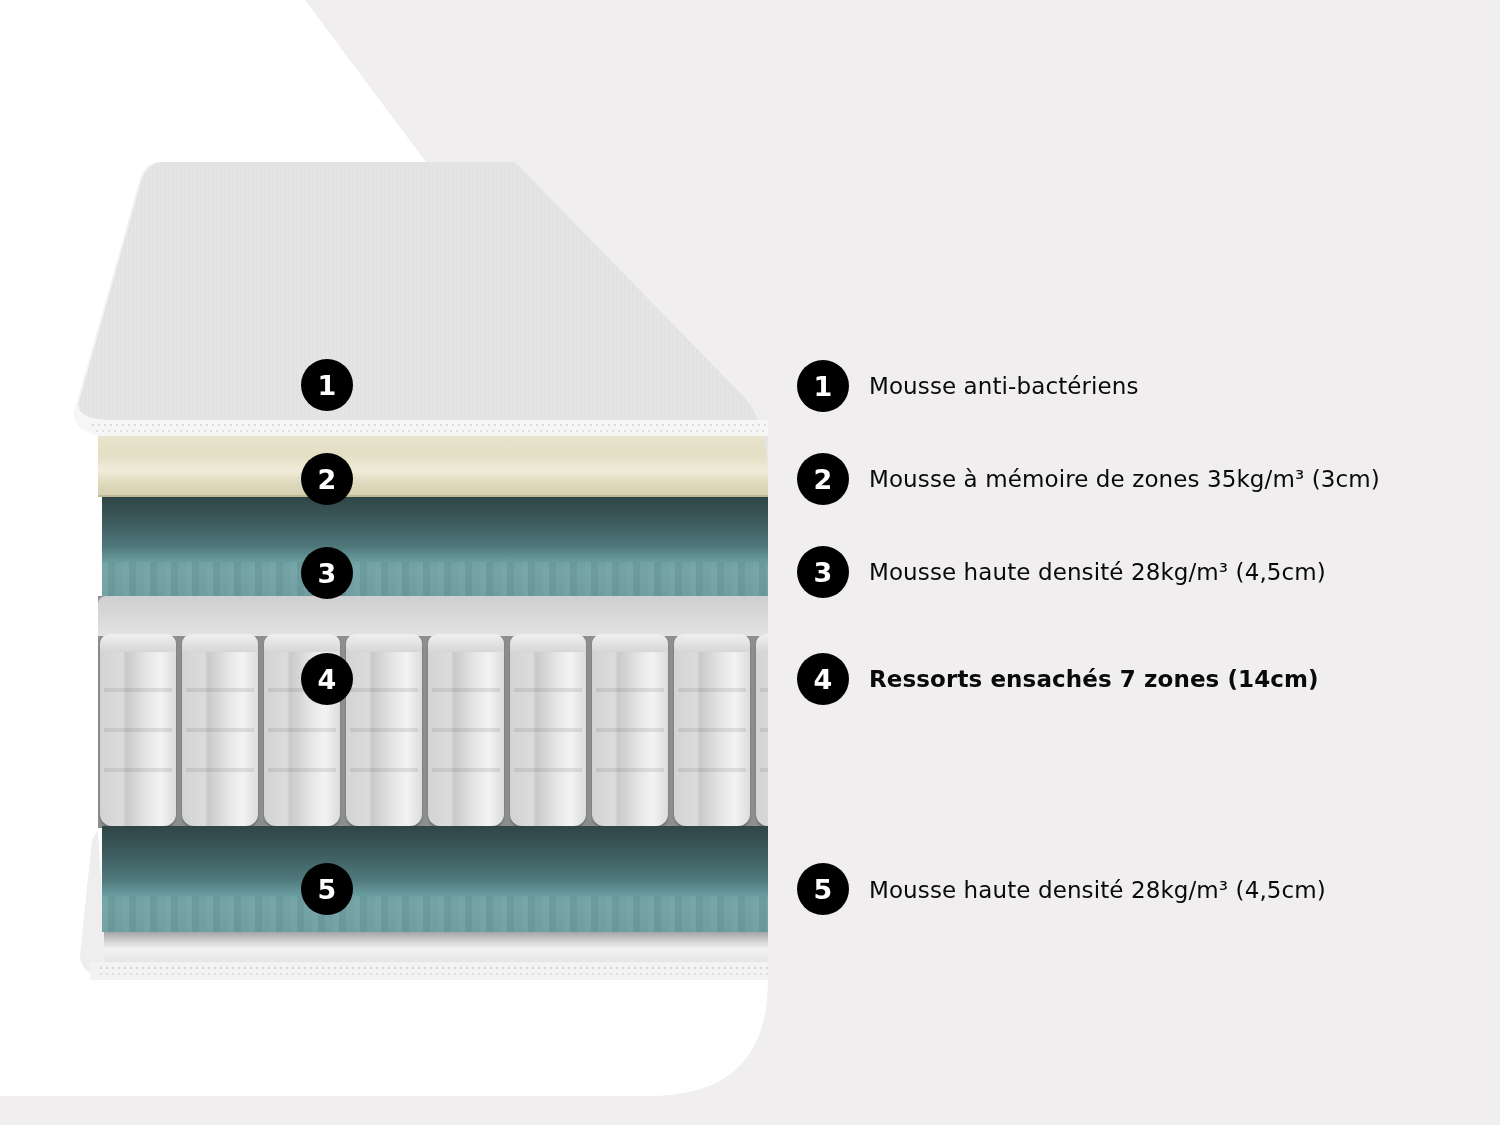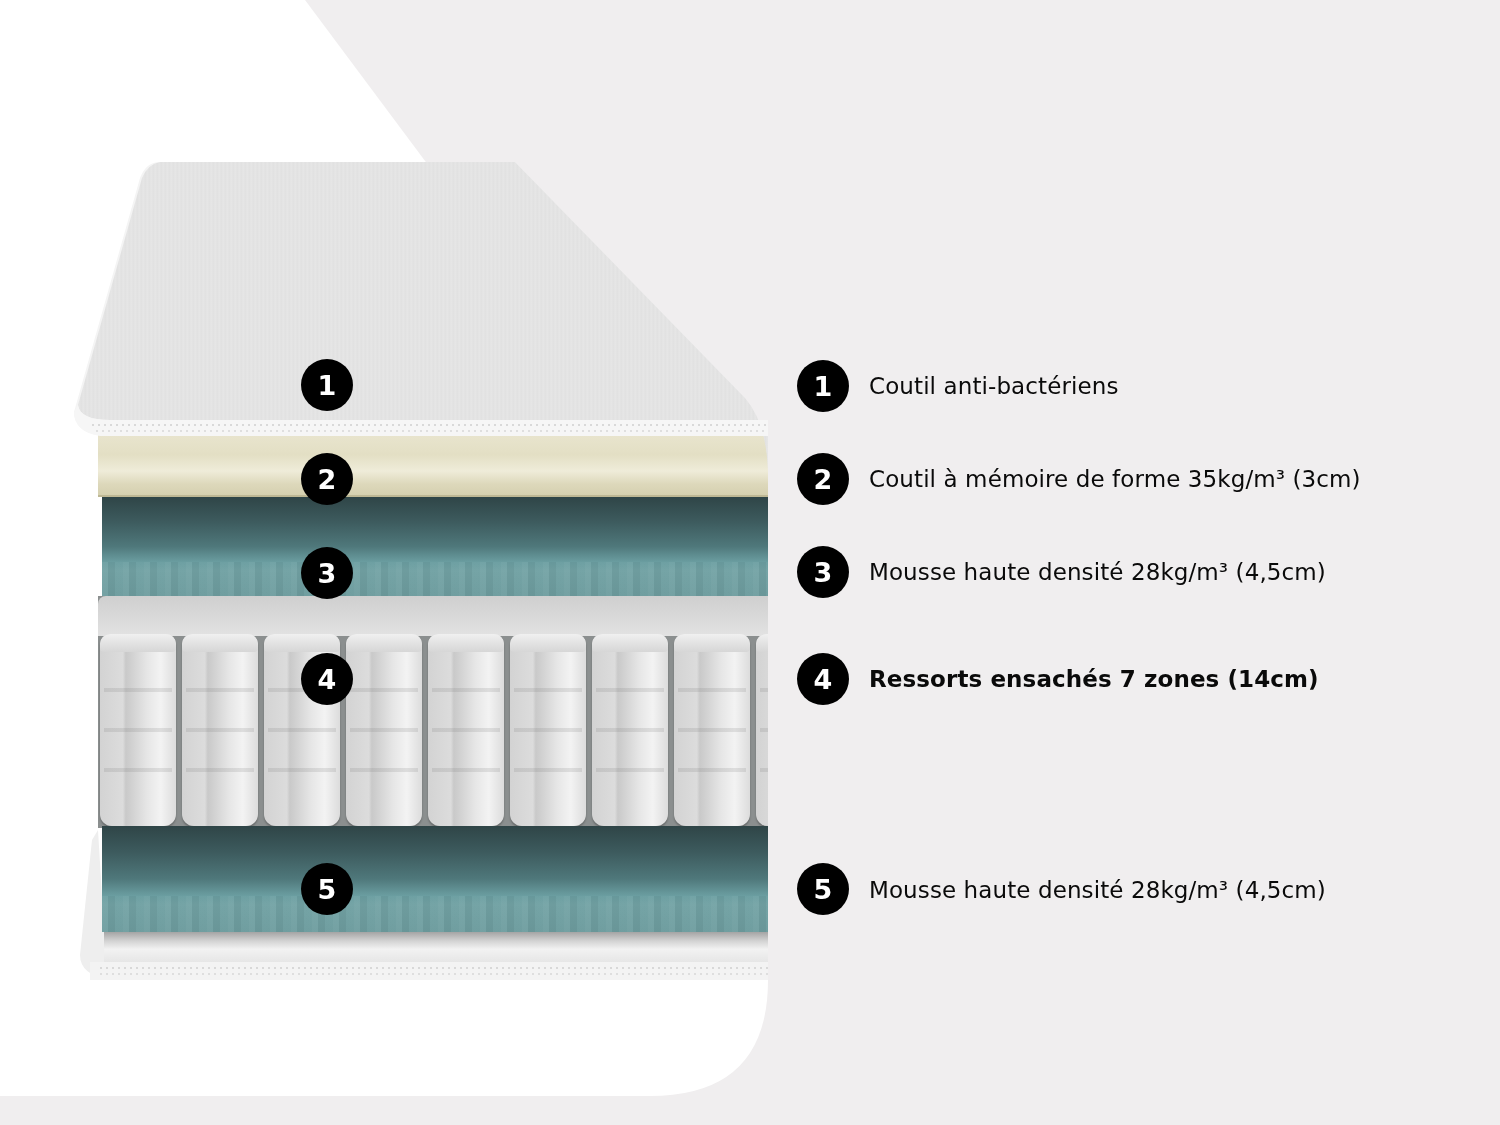--- a/index.html
+++ b/index.html
@@ -138,25 +138,25 @@
 
   <div class="badge" style="left:327px;top:385px;">1</div>
   <div class="badge" style="left:327px;top:479px;">2</div>
   <div class="badge" style="left:327px;top:573px;">3</div>
   <div class="badge" style="left:327px;top:679px;">4</div>
   <div class="badge" style="left:327px;top:889px;">5</div>
 
   <div>
     <div>
       <div class="badge" style="left:823px;top:386px;">1</div>
-      <div class="label" style="top:386px;">Coutil anti-bactériens</div>
+      <div class="label" style="top:386px;">Mousse anti-bactériens</div>
     </div>
     <div>
       <div class="badge" style="left:823px;top:479px;">2</div>
-      <div class="label" style="top:479px;">Coutil à mémoire de forme 35kg/m³ (3cm)</div>
+      <div class="label" style="top:479px;">Mousse à mémoire de zones 35kg/m³ (3cm)</div>
     </div>
     <div>
       <div class="badge" style="left:823px;top:572px;">3</div>
       <div class="label" style="top:572px;">Mousse haute densité 28kg/m³ (4,5cm)</div>
     </div>
     <div>
       <div class="badge" style="left:823px;top:679px;">4</div>
       <div class="label" style="top:679px;font-weight:bold;">Ressorts ensachés 7 zones (14cm)</div>
     </div>
     <div>

